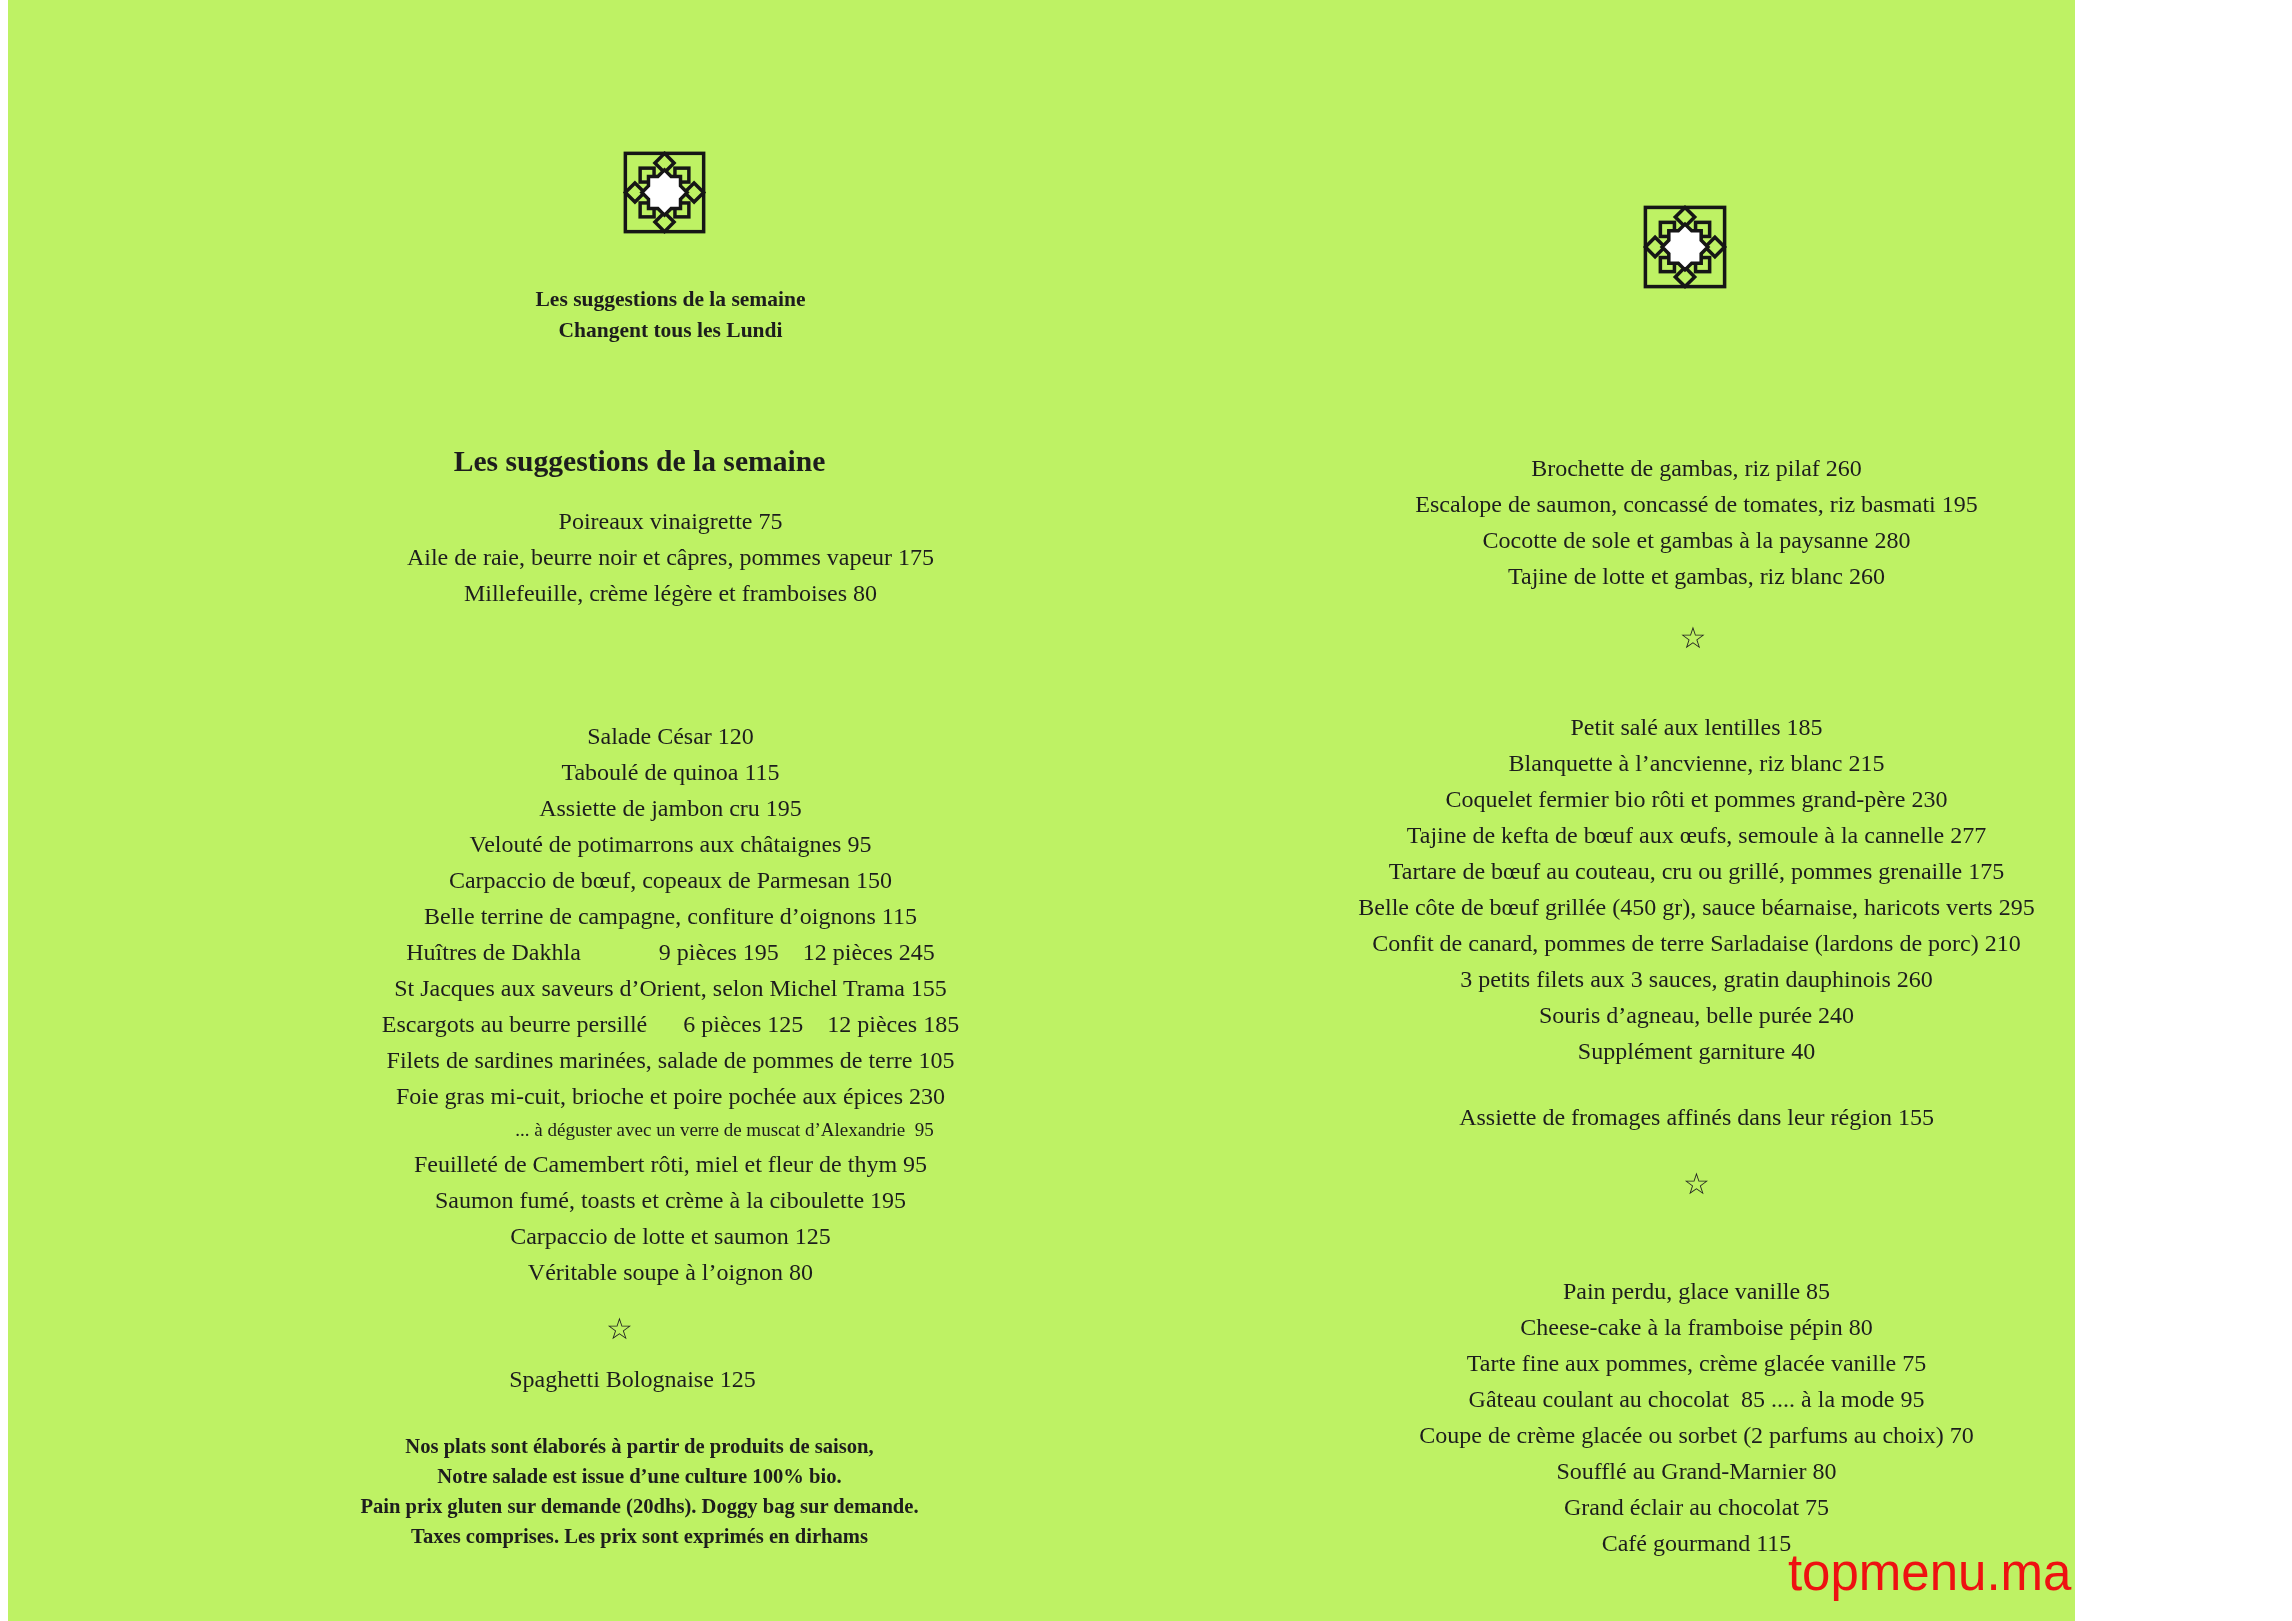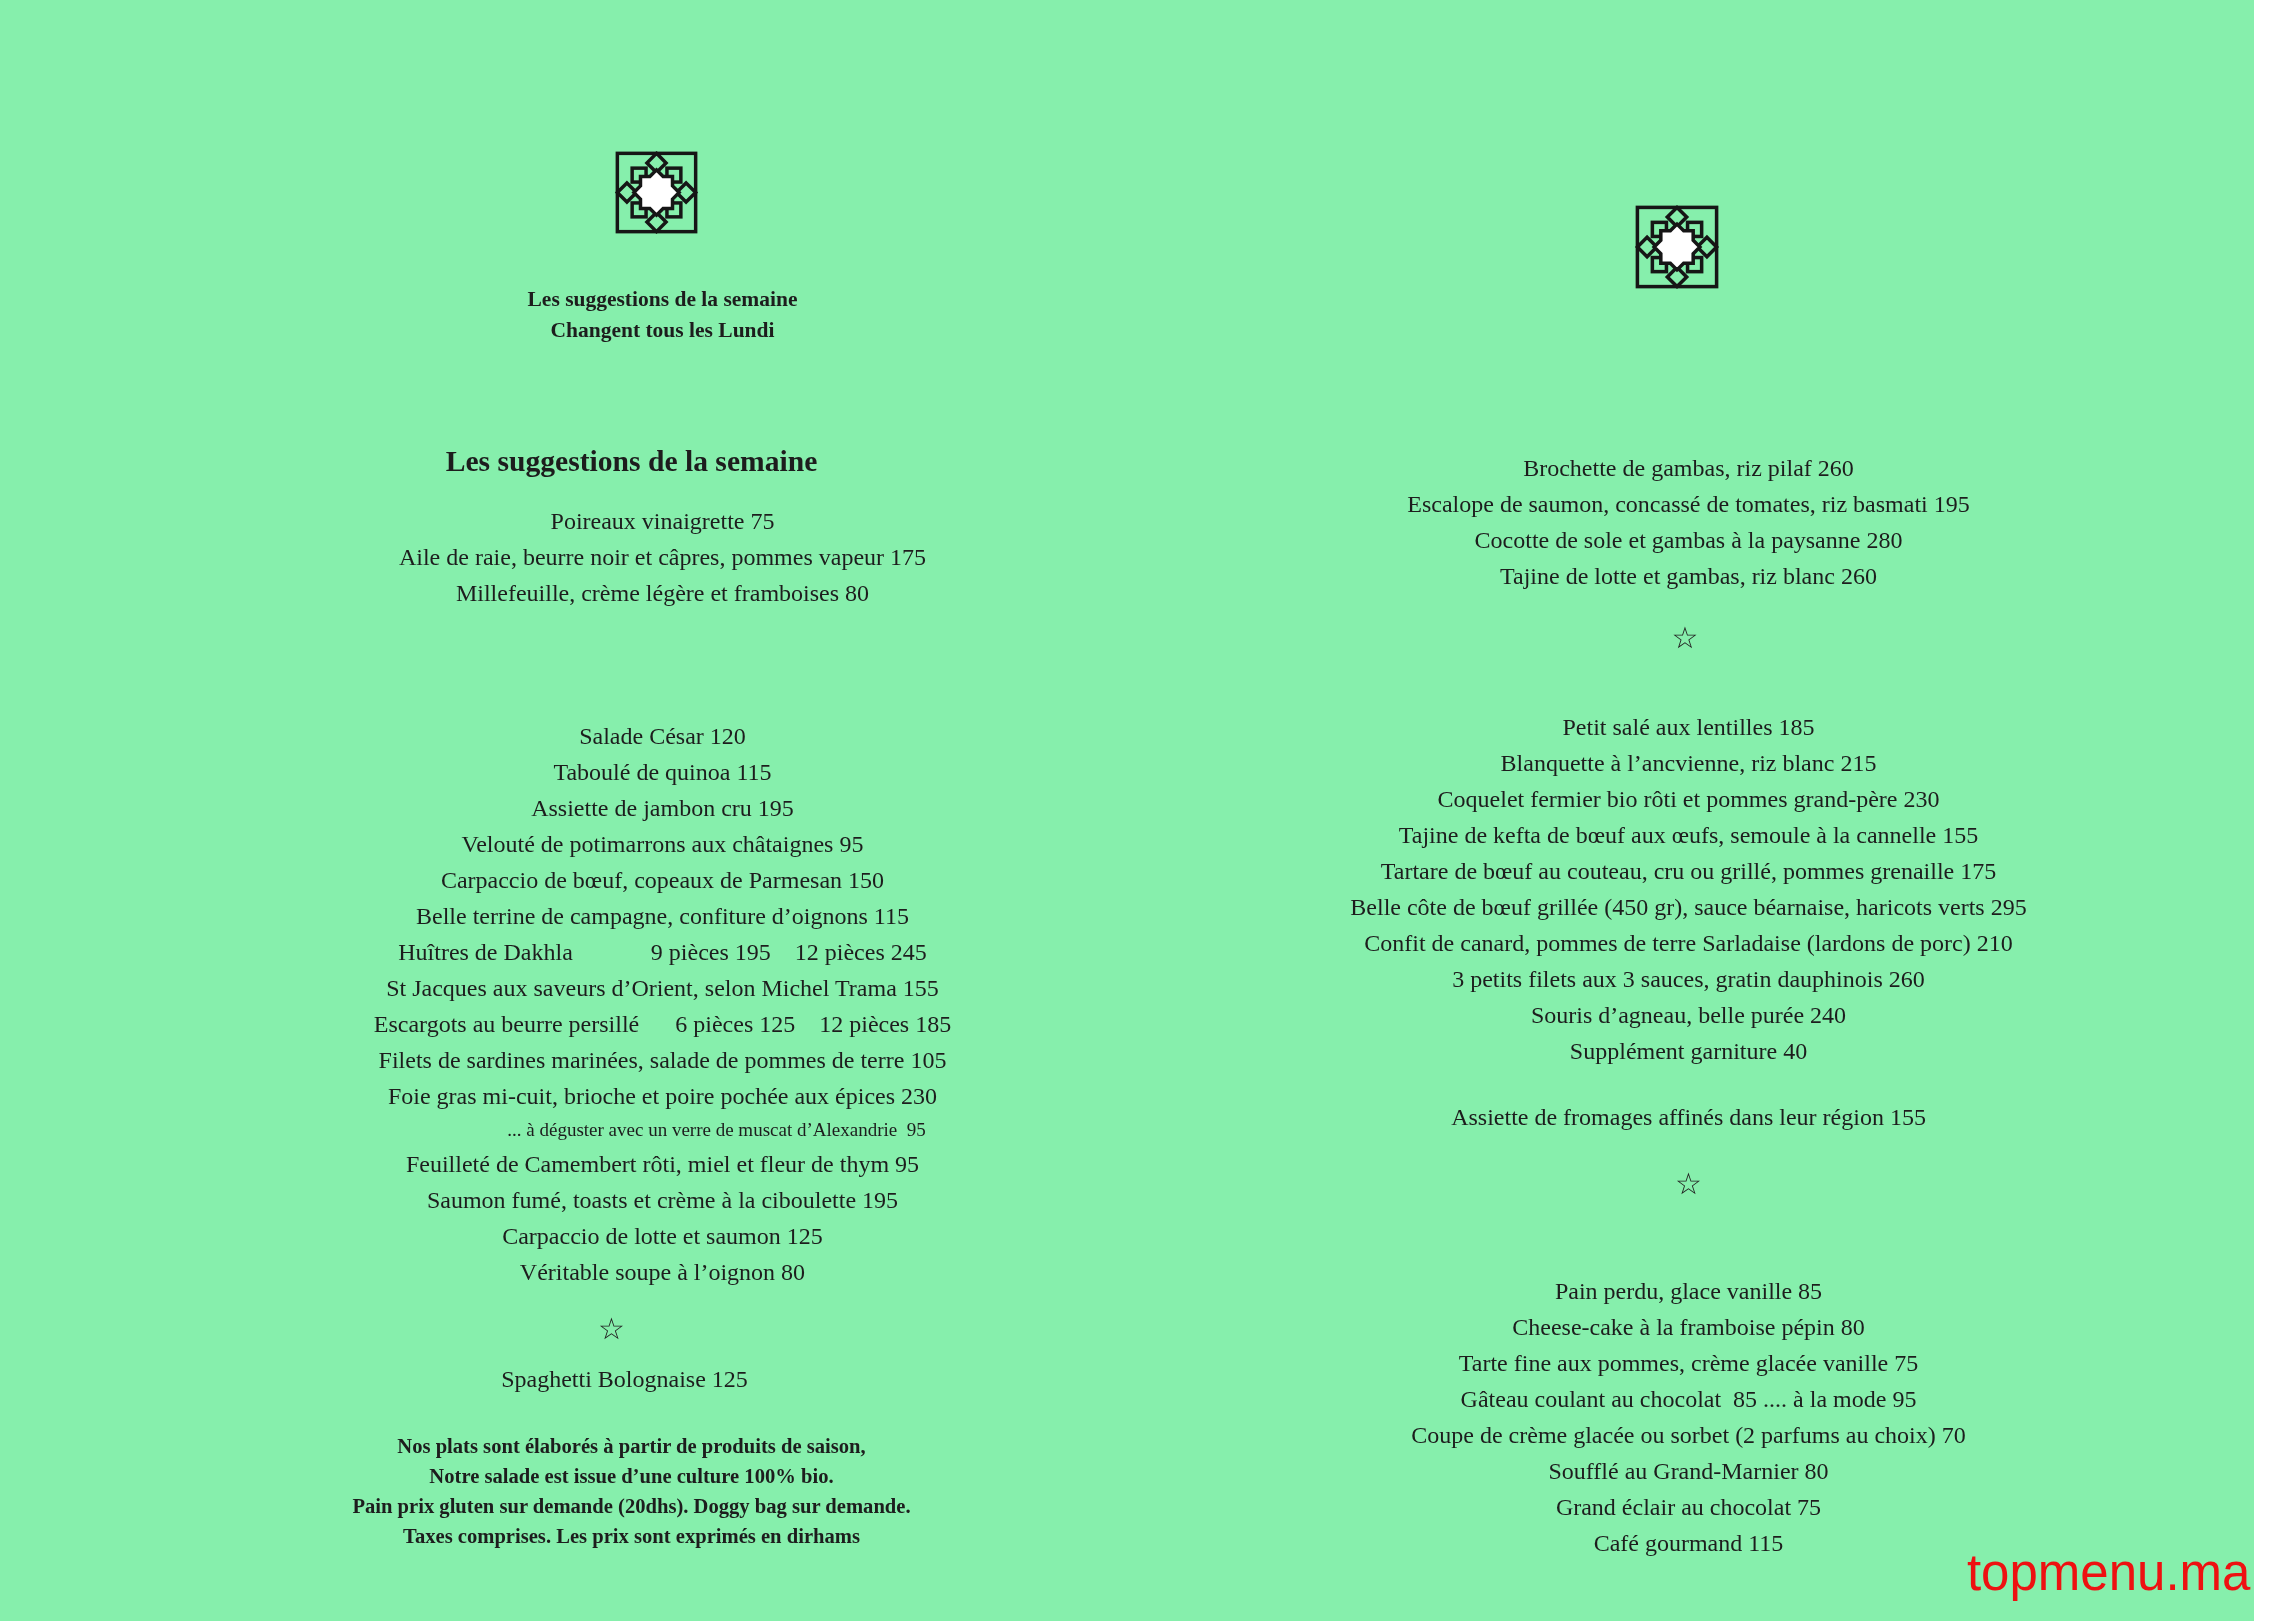--- a/index.html
+++ b/index.html
@@ -1,17 +1,17 @@
 <!DOCTYPE html>
 <html style="font-size:14.3px"><head>
 <meta charset="utf-8">
 <style>
   html,body{margin:0;padding:0;background:#ffffff;}
-  .page{position:relative;width:2254px;height:1621px;background:#86efac;overflow:hidden;
-        font-family:"Liberation Serif",serif;color:#1d1d1d;}
+  .page{position:relative;width:2067px;height:1621px;background:#bef264;overflow:hidden;
+        font-family:"Liberation Serif",serif;color:#1d1d1d;margin-left:8px;}
   .col{position:absolute;top:0;text-align:center;}
   .col-left{left:118px;width:1089px;}
   .col-right{left:1145px;width:1087px;}
   .block{position:absolute;left:0;width:100%;}
   .logo-svg{display:block;margin:0 auto;}
   .l-logo{top:149px;margin-left:-6.3px;}
   .r-logo{top:203px;margin-left:-11.6px;}
   .intro{top:284px;font-size:21.5px;line-height:31px;font-weight:bold;}
   .l-title{top:445px;font-size:29.6px;font-weight:bold;transform:translateX(-31px);margin:0;}
   .mi{font-size:24px;}
@@ -120,21 +120,21 @@
       <div class="mi">Cocotte de sole et gambas à la paysanne 280</div>
       <div class="mi">Tajine de lotte et gambas, riz blanc 260</div>
     </div>
 
     <div class="block star r-star1">☆</div>
 
     <div class="block r-meat">
       <div class="mi">Petit salé aux lentilles 185</div>
       <div class="mi">Blanquette à l’ancvienne, riz blanc 215</div>
       <div class="mi">Coquelet fermier bio rôti et pommes grand-père 230</div>
-      <div class="mi">Tajine de kefta de bœuf aux œufs, semoule à la cannelle 155</div>
+      <div class="mi">Tajine de kefta de bœuf aux œufs, semoule à la cannelle 277</div>
       <div class="mi">Tartare de bœuf au couteau, cru ou grillé, pommes grenaille 175</div>
       <div class="mi">Belle côte de bœuf grillée (450 gr), sauce béarnaise, haricots verts 295</div>
       <div class="mi">Confit de canard, pommes de terre Sarladaise (lardons de porc) 210</div>
       <div class="mi">3 petits filets aux 3 sauces, gratin dauphinois 260</div>
       <div class="mi">Souris d’agneau, belle purée 240</div>
       <div class="mi">Supplément garniture 40</div>
     </div>
 
     <div class="block mi r-cheese">Assiette de fromages affinés dans leur région 155</div>
 

